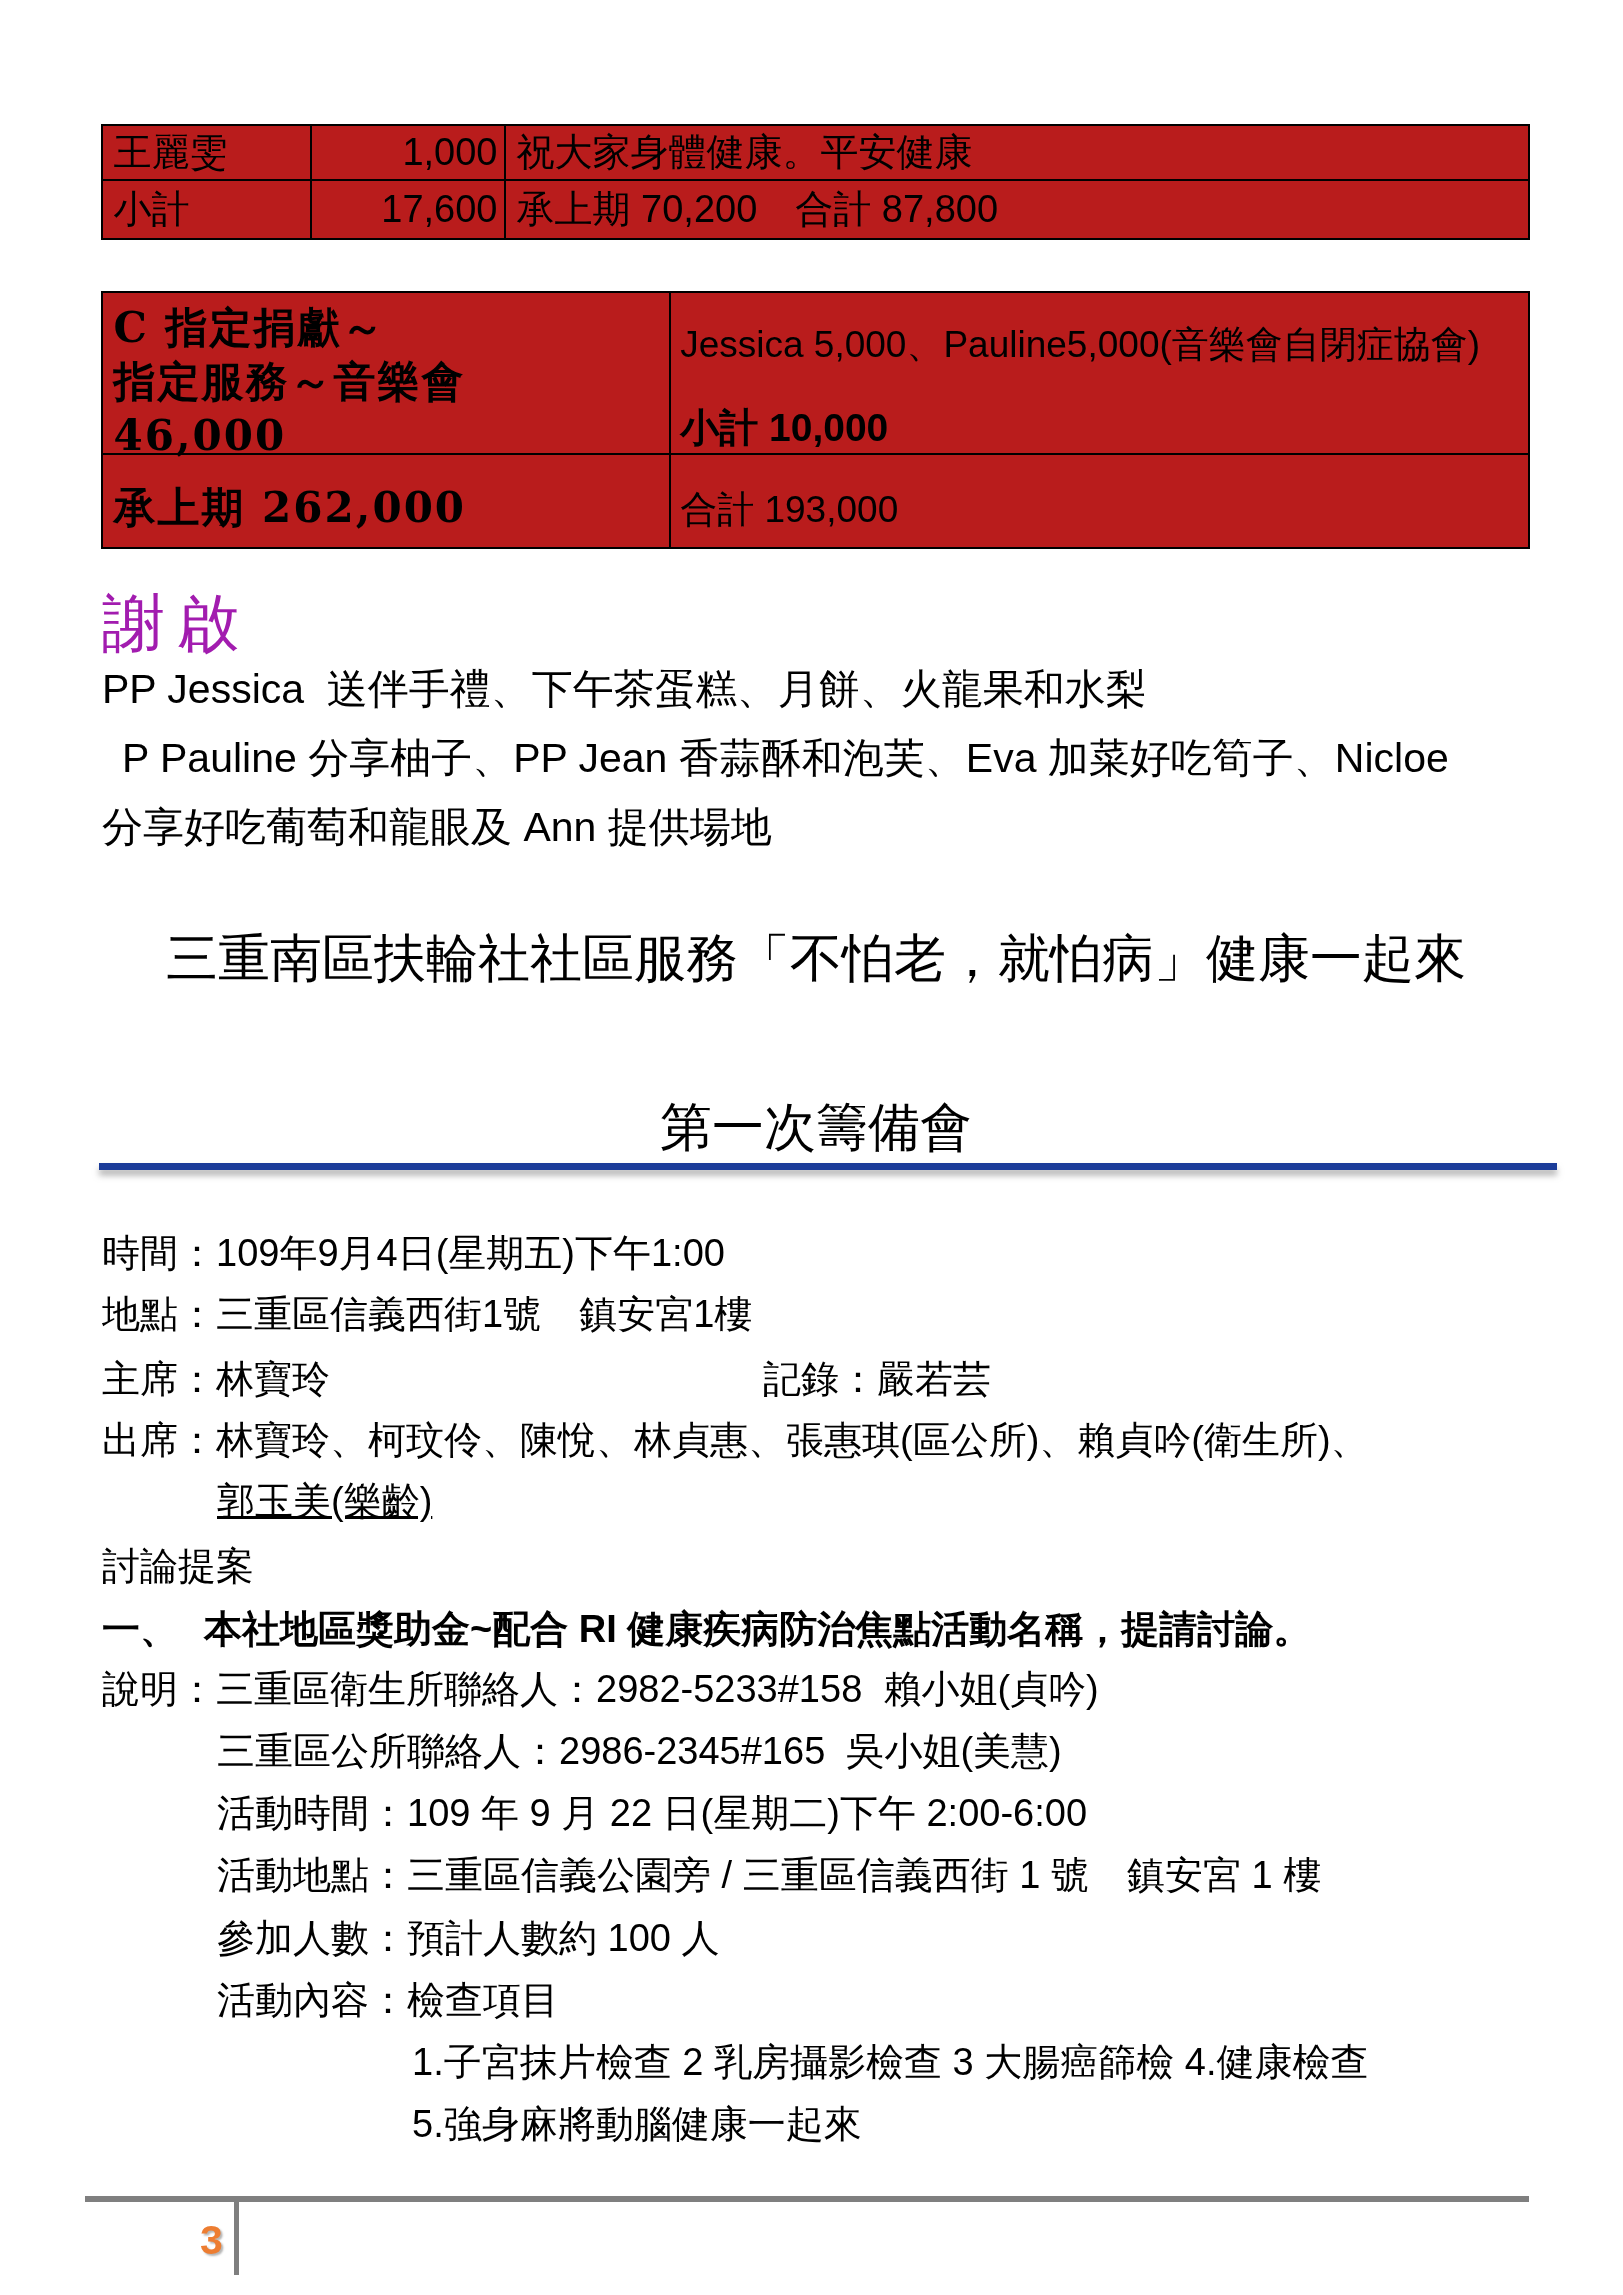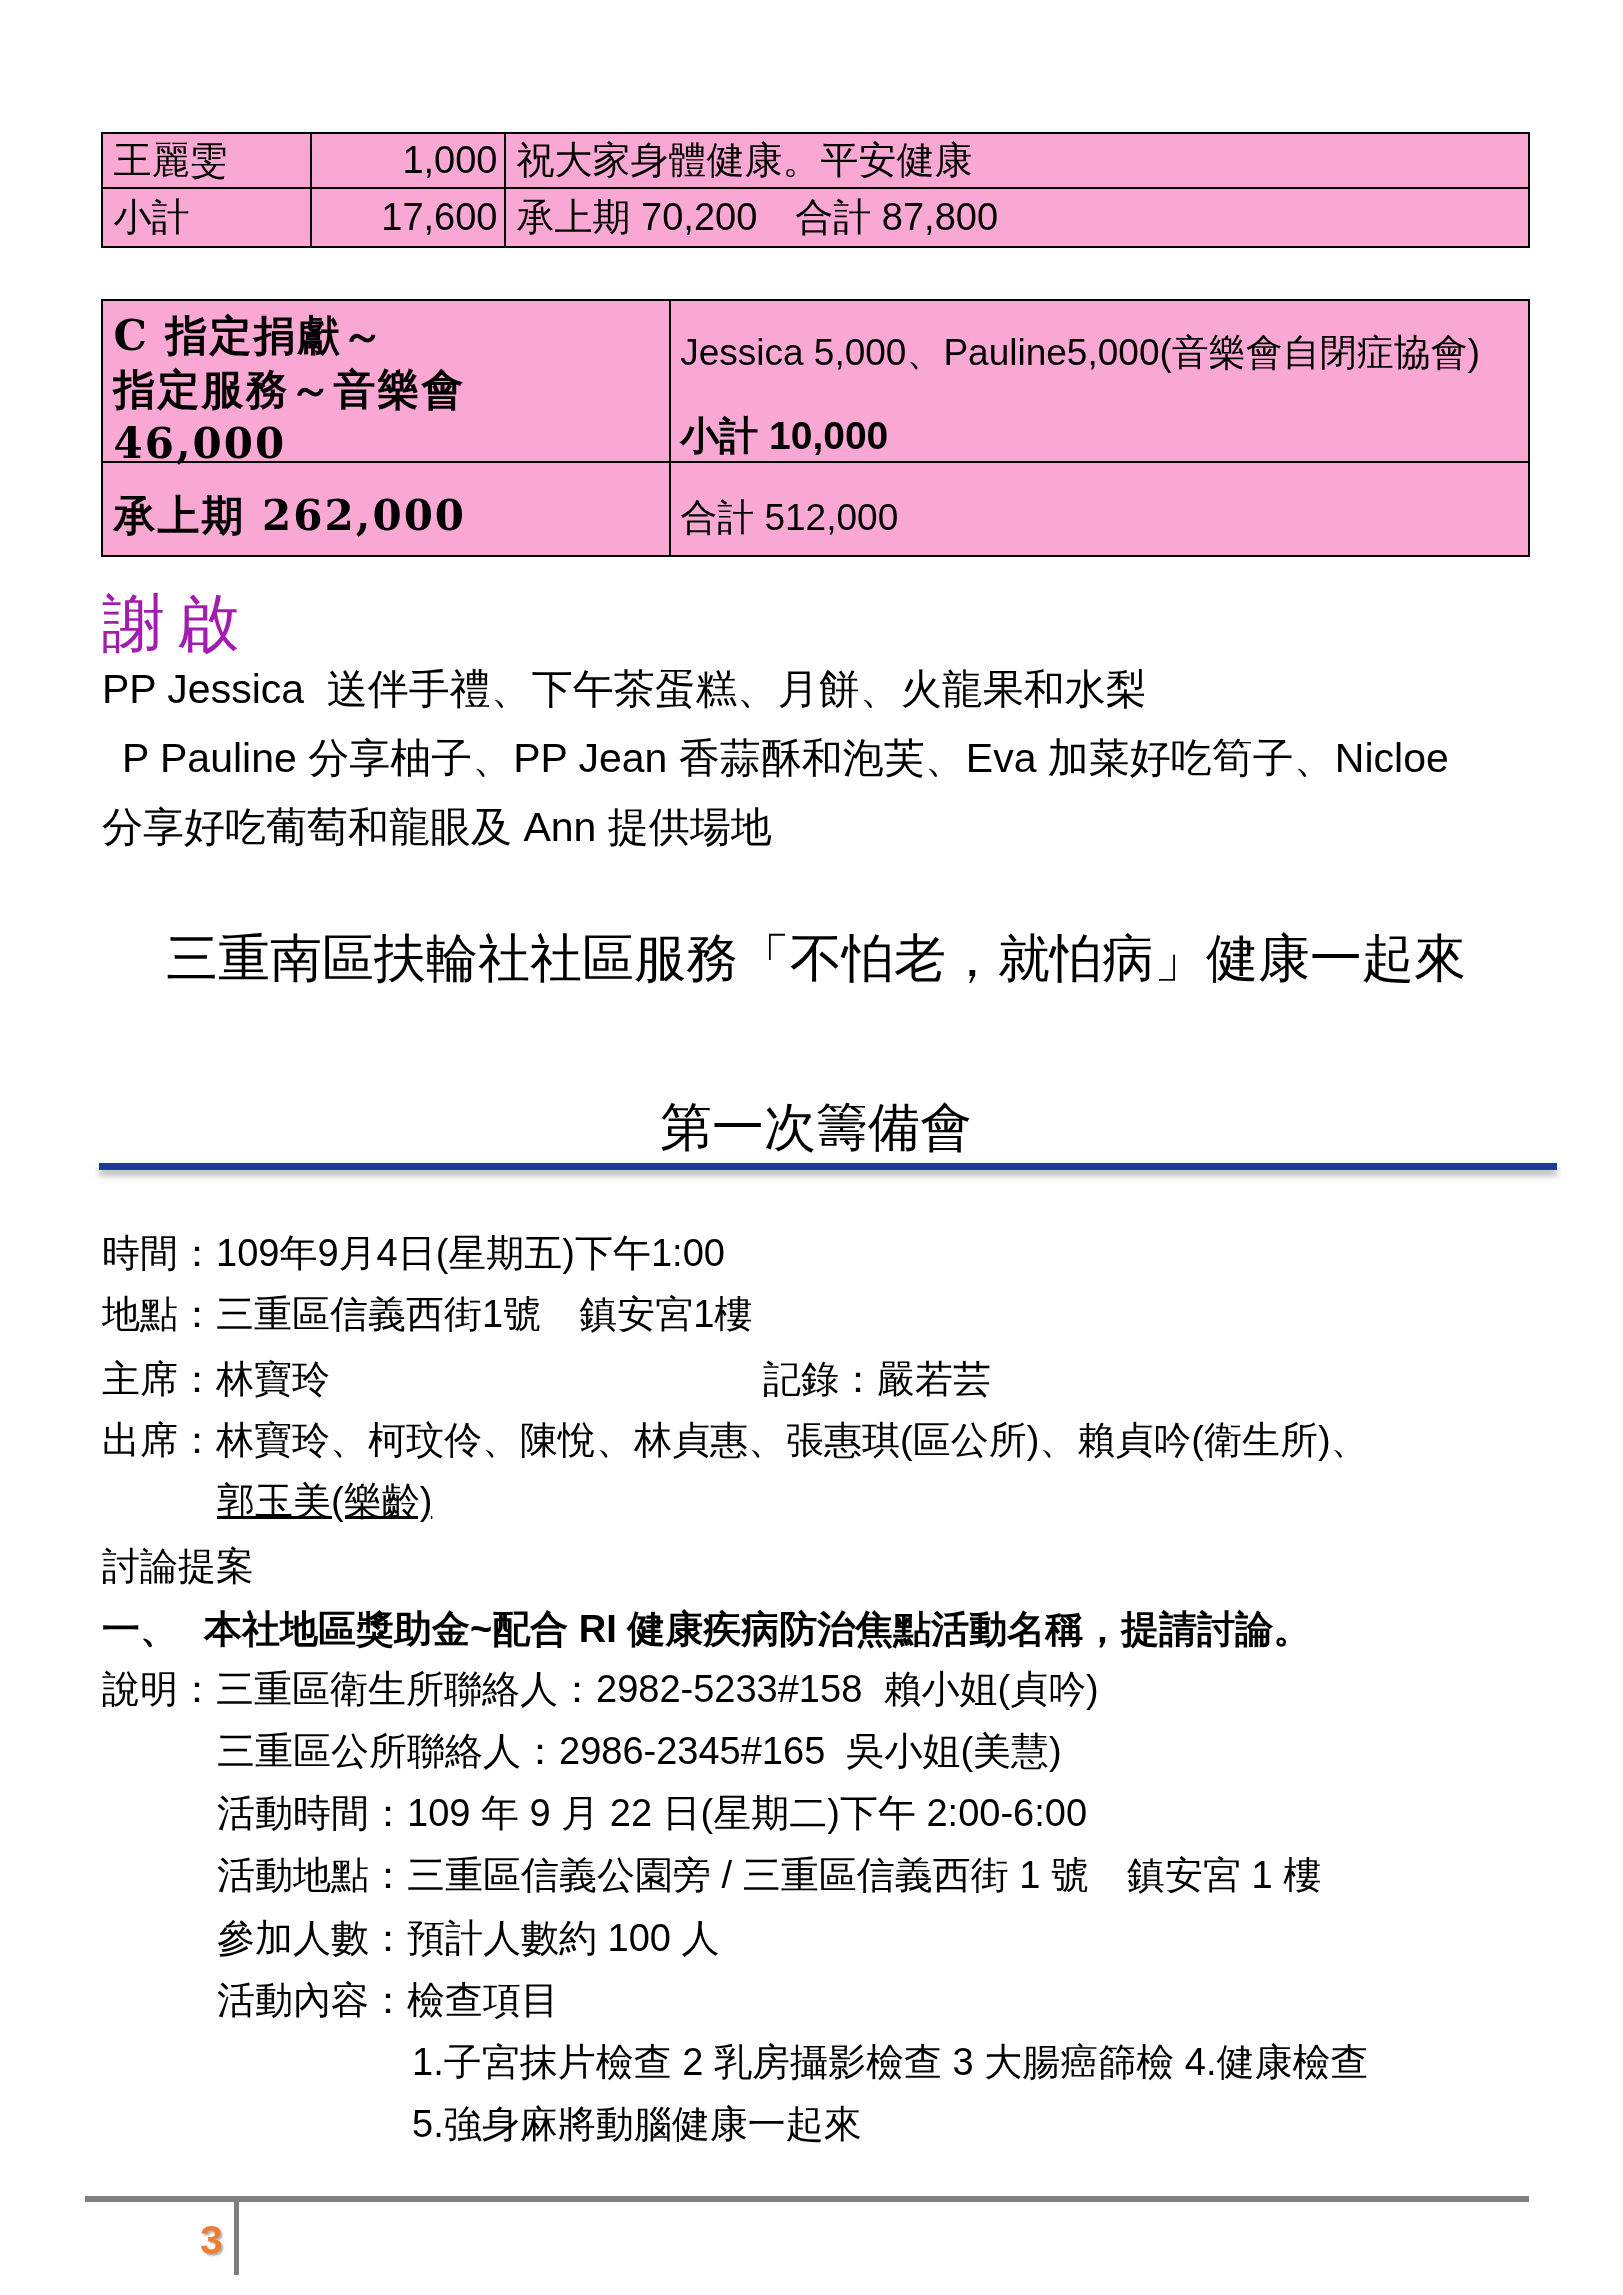--- a/index.html
+++ b/index.html
@@ -7,21 +7,21 @@
   .page {
     position:relative; width:1623px; height:2295px; background:#ffffff;
     font-family:"Liberation Sans", sans-serif; color:#000; overflow:hidden;
   }
   .abs { position:absolute; }
   .tline { font-size:38px; line-height:1.12; white-space:pre; }
   .big { font-size:41px; }
   .bold { font-weight:bold; }
 
   
-  .tbl { position:absolute; border:2px solid #000; display:grid; background:#f9a8d4;margin-top:8px; }
+  .tbl { position:absolute; border:2px solid #000; display:grid; background:#b91c1c; }
   .t1 { left:101px; top:124px; width:1429px; height:116px;
         grid-template-columns:209px 194px 1fr; grid-template-rows:55px 1fr; }
   .t1 .cell { display:flex; align-items:center; font-size:38px; white-space:pre; }
   .t1 .c0 { padding-left:10.5px; border-right:2px solid #000; }
   .t1 .c1 { justify-content:flex-end; padding-right:6.5px; border-right:2px solid #000; }
   .t1 .c2 { padding-left:10.5px; }
   .t1 .r0 { border-bottom:2px solid #000; }
 
   .t2 { left:101px; top:291px; width:1429px; height:258px;
         grid-template-columns:568px 1fr; grid-template-rows:162px 1fr; }
@@ -67,21 +67,21 @@
     <div class="cell c2">承上期 70,200　合計 87,800</div>
   </div>
 
   <div class="tbl t2">
     <div class="cell lc r1c0"><span>C 指定捐獻～</span><br><span>指定服務～音樂會</span><br><span>46,000</span></div>
     <div class="cell r1c1">
       <div class="ln1">Jessica 5,000、Pauline5,000(音樂會自閉症協會)</div>
       <div class="ln2">小計 10,000</div>
     </div>
     <div class="cell lc r2c0">承上期 262,000</div>
-    <div class="cell r2c1">合計 512,000</div>
+    <div class="cell r2c1">合計 193,000</div>
   </div>
 
   <div class="abs thanks-h">謝啟</div>
   <div class="abs tline big" style="left:102px; top:667px;">PP Jessica  送伴手禮、下午茶蛋糕、月餅、火龍果和水梨</div>
   <div class="abs tline big" style="left:102px; top:736px;margin-left:20px;">P Pauline 分享柚子、PP Jean 香蒜酥和泡芙、Eva 加菜好吃筍子、Nicloe</div>
   <div class="abs title-line" style="top:924px;">三重南區扶輪社社區服務「不怕老，就怕病」健康一起來</div>
 
   <div class="abs tline big" style="left:102px; top:805px;">分享好吃葡萄和龍眼及 Ann 提供場地</div>
   <div class="abs title-line" style="top:1093px;">第一次籌備會</div>
 

